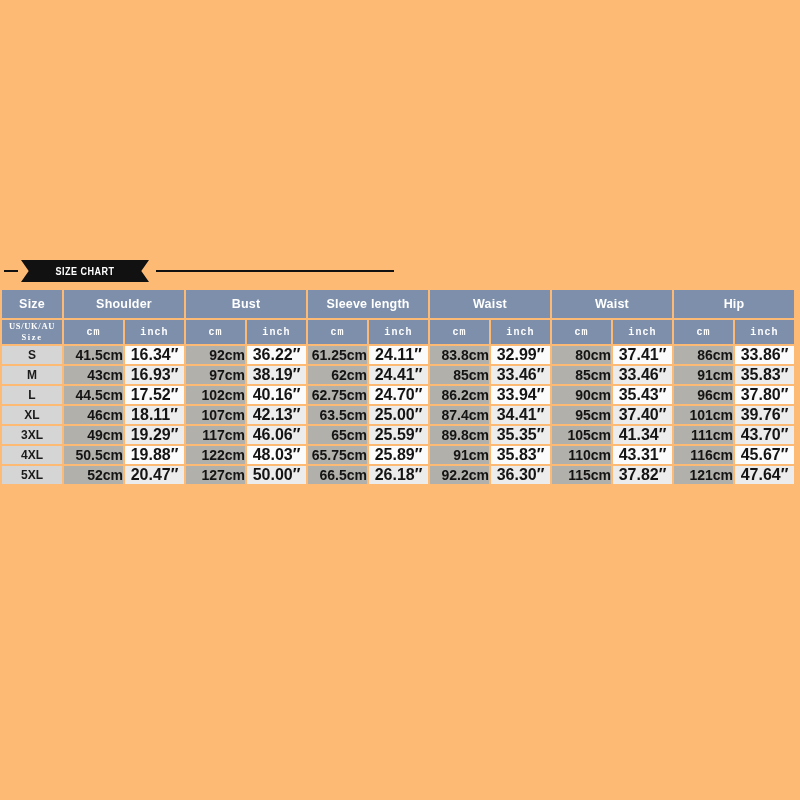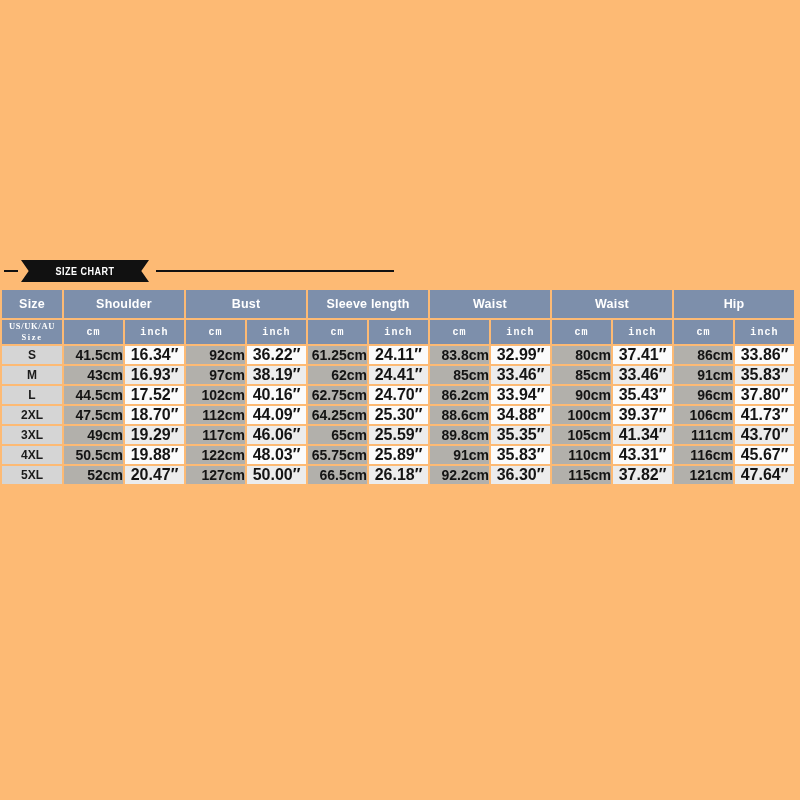--- a/index.html
+++ b/index.html
@@ -252,34 +252,34 @@
           <td class="in-cell">40.16″</td>
           <td class="cm-cell">62.75cm</td>
           <td class="in-cell">24.70″</td>
           <td class="cm-cell">86.2cm</td>
           <td class="in-cell">33.94″</td>
           <td class="cm-cell">90cm</td>
           <td class="in-cell">35.43″</td>
           <td class="cm-cell">96cm</td>
           <td class="in-cell">37.80″</td>
         </tr>
-        <tr>
-          <td class="size-cell">2XL</td>
-          <td class="cm-cell">47.5cm</td>
-          <td class="in-cell">18.70″</td>
-          <td class="cm-cell">112cm</td>
-          <td class="in-cell">44.09″</td>
-          <td class="cm-cell">64.25cm</td>
-          <td class="in-cell">25.30″</td>
-          <td class="cm-cell">88.6cm</td>
-          <td class="in-cell">34.88″</td>
-          <td class="cm-cell">100cm</td>
-          <td class="in-cell">39.37″</td>
-          <td class="cm-cell">106cm</td>
-          <td class="in-cell">41.73″</td>
+        <tr class="alt">
+          <td class="size-cell">XL</td>
+          <td class="cm-cell">46cm</td>
+          <td class="in-cell">18.11″</td>
+          <td class="cm-cell">107cm</td>
+          <td class="in-cell">42.13″</td>
+          <td class="cm-cell">63.5cm</td>
+          <td class="in-cell">25.00″</td>
+          <td class="cm-cell">87.4cm</td>
+          <td class="in-cell">34.41″</td>
+          <td class="cm-cell">95cm</td>
+          <td class="in-cell">37.40″</td>
+          <td class="cm-cell">101cm</td>
+          <td class="in-cell">39.76″</td>
         </tr>
         <tr class="alt">
           <td class="size-cell">3XL</td>
           <td class="cm-cell">49cm</td>
           <td class="in-cell">19.29″</td>
           <td class="cm-cell">117cm</td>
           <td class="in-cell">46.06″</td>
           <td class="cm-cell">65cm</td>
           <td class="in-cell">25.59″</td>
           <td class="cm-cell">89.8cm</td>

